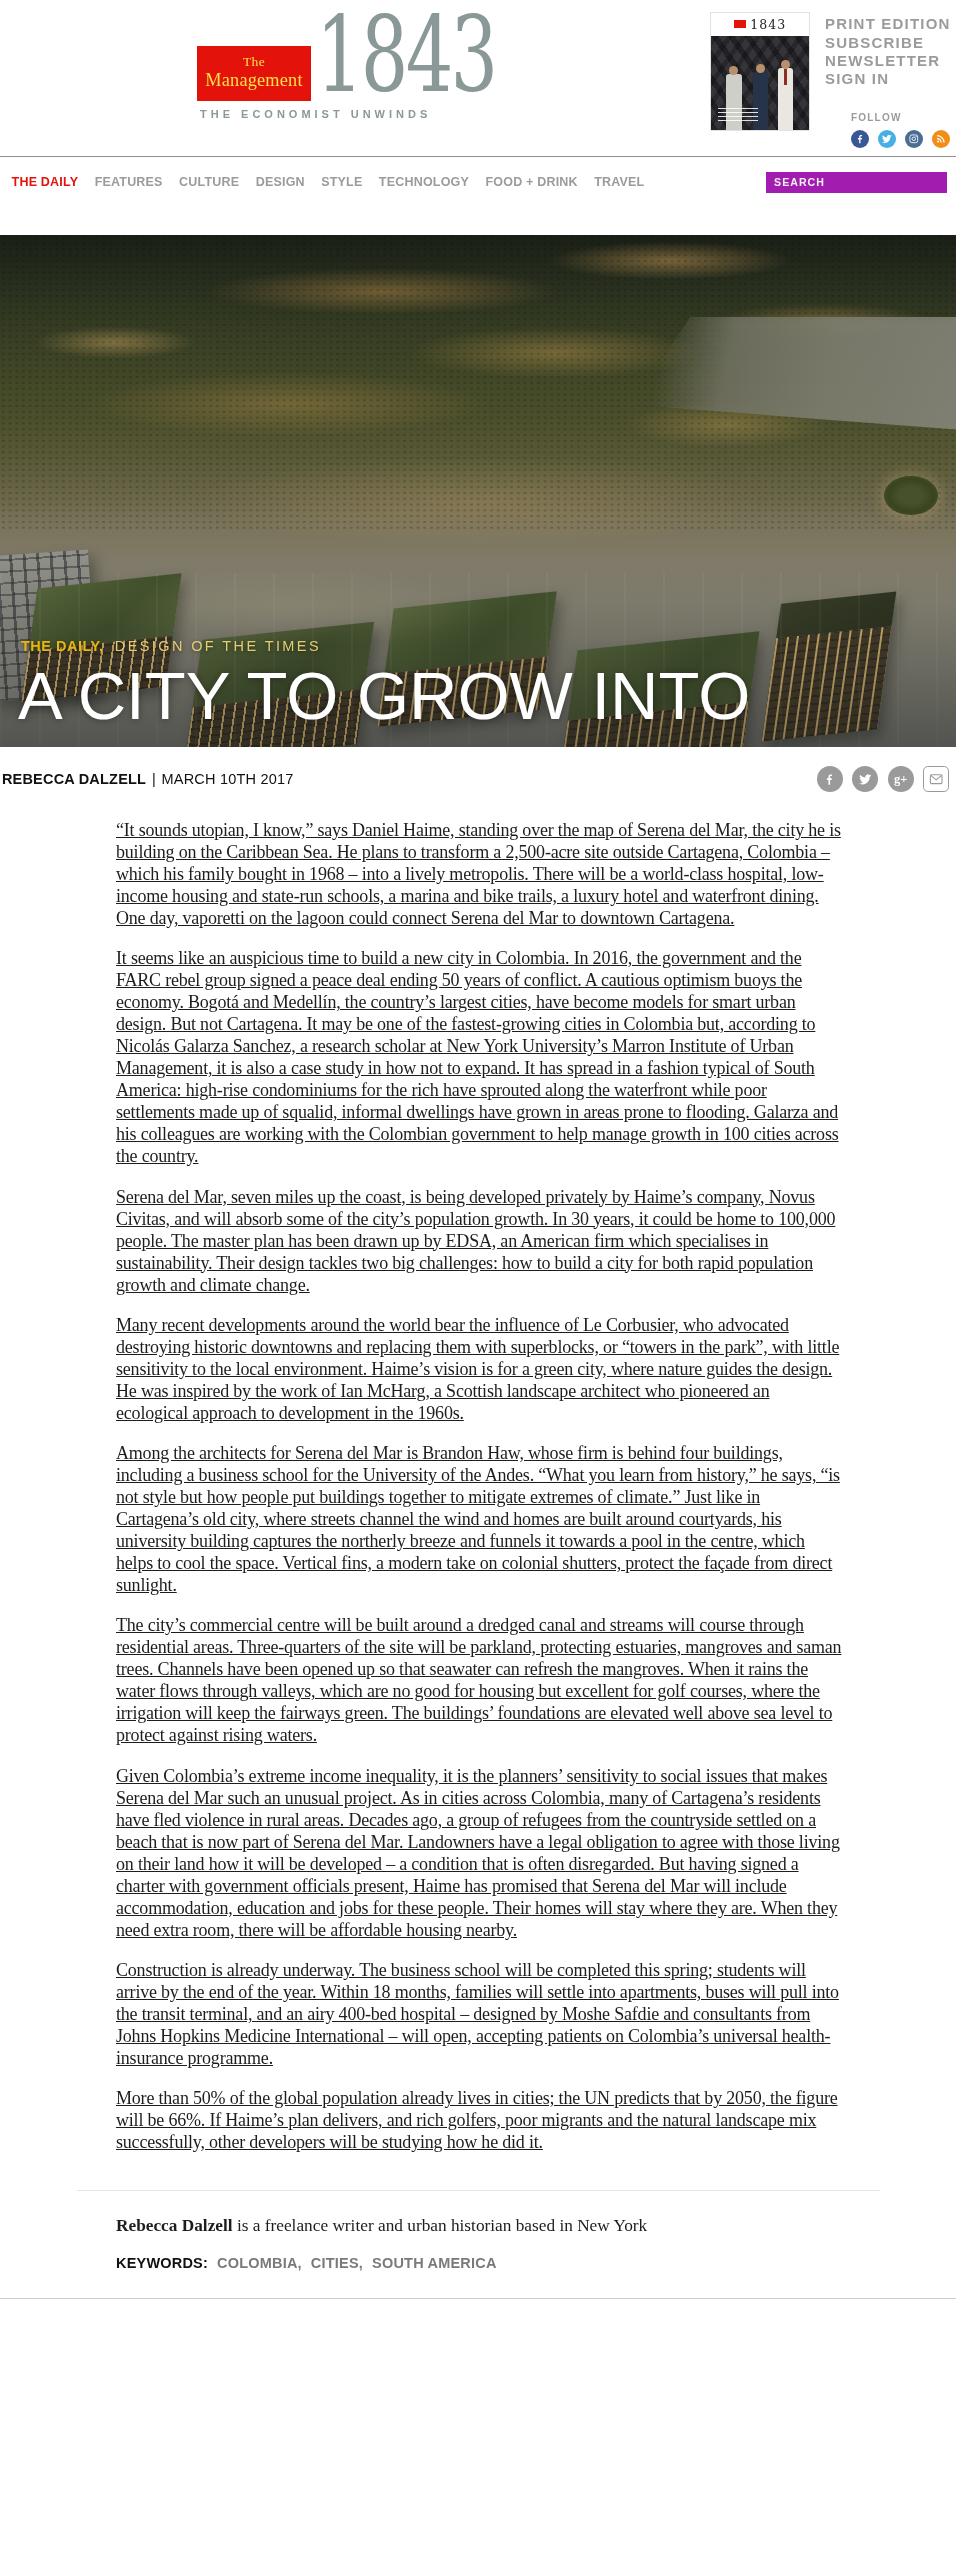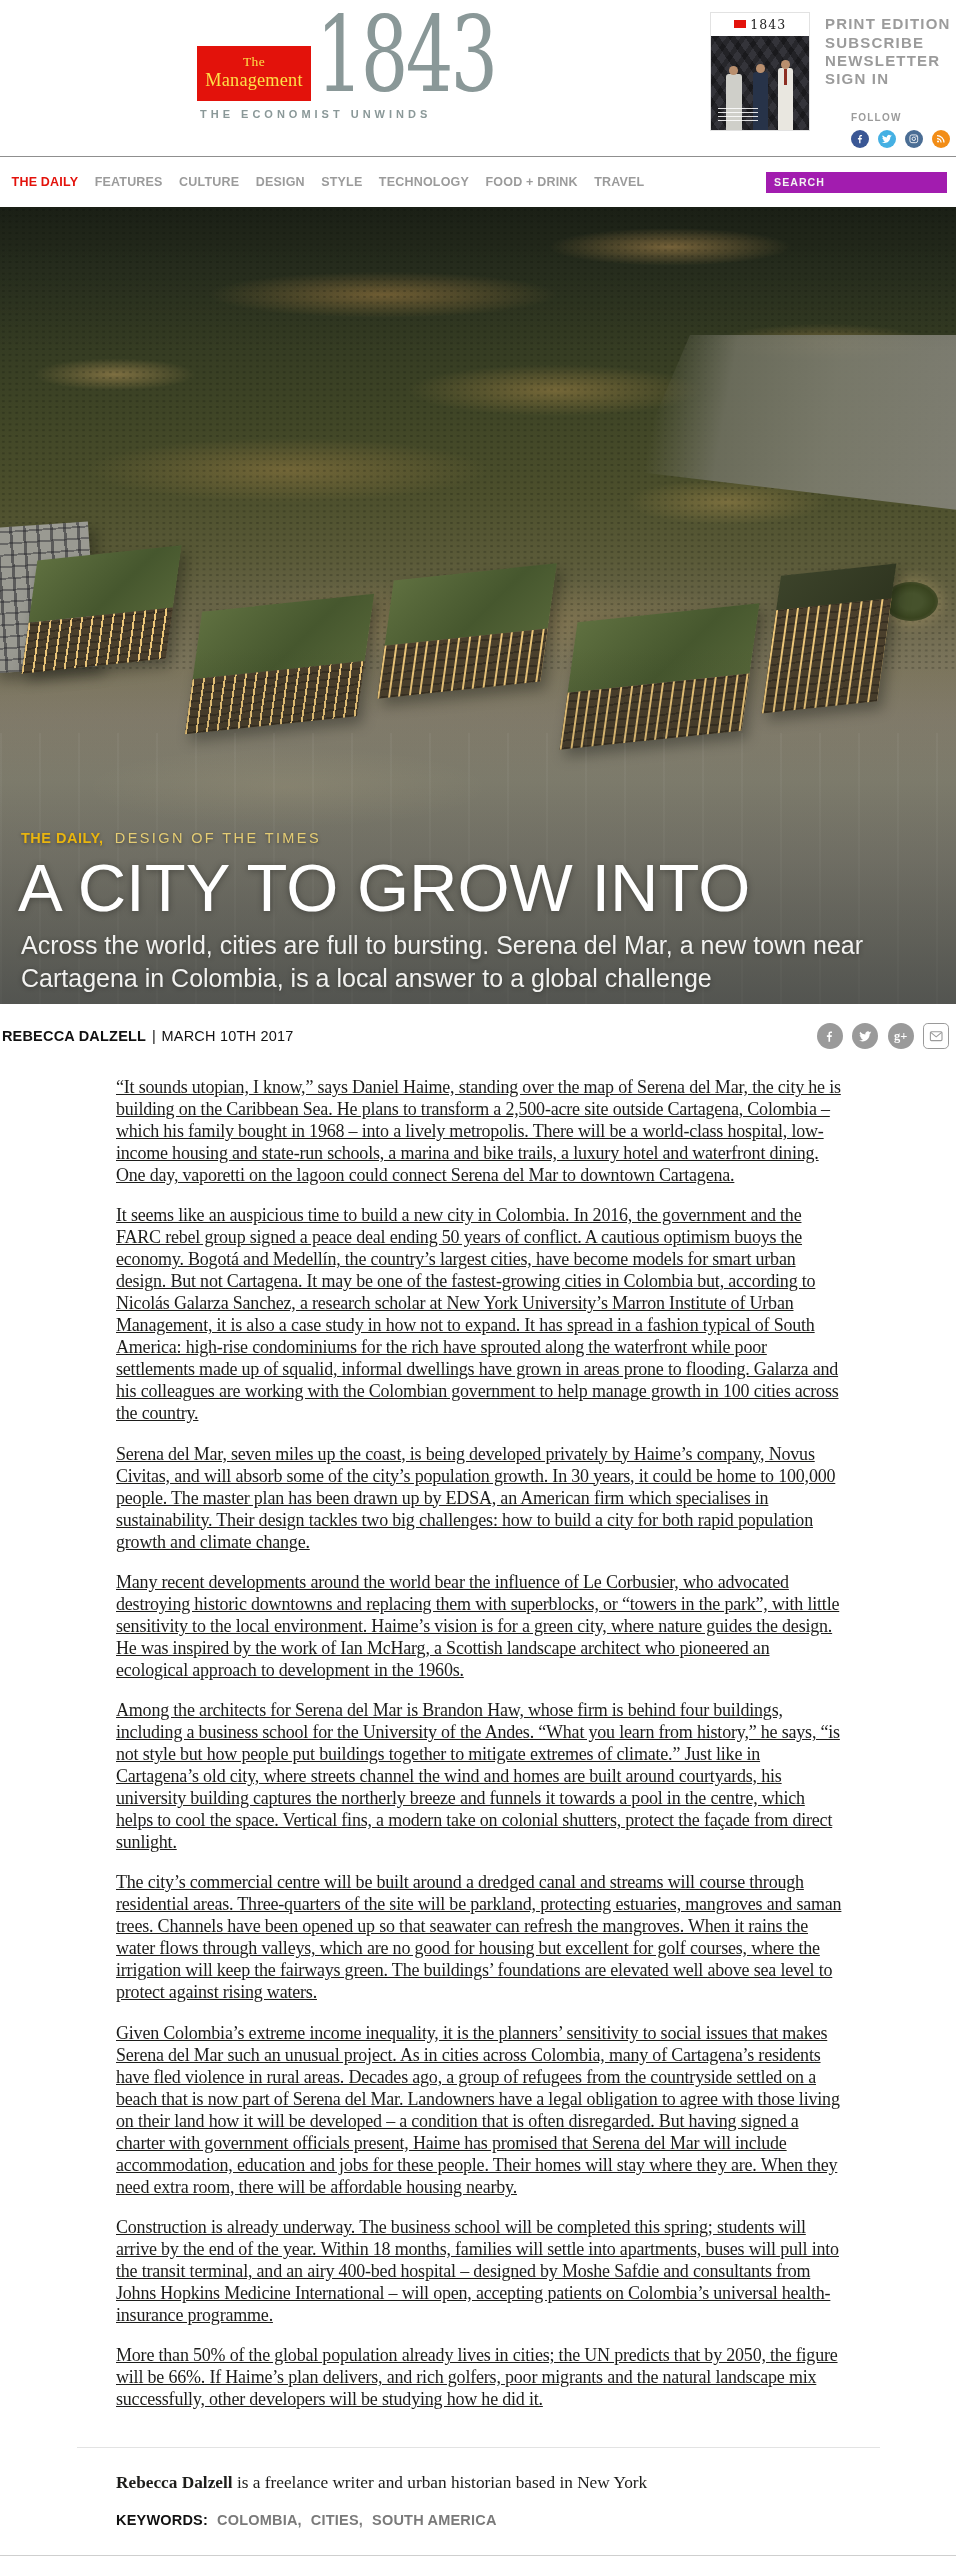--- a/index.html
+++ b/index.html
@@ -52,24 +52,24 @@
   .main-nav { display:flex; align-items:center; border-top:1.9px solid #8f8f8f; padding:14.5px 9.6px 14.5px 11.6px; }
   .nav-item { font-size:12.5px; font-weight:700; letter-spacing:0.2px; color:#9b9b9b;
               margin-right:16.4px; text-decoration:none; white-space:nowrap; cursor:pointer; }
   .nav-item.active { color:#e3120b; }
   .search-input { margin-left:auto; width:181px; height:21px; background:#a21caf; border:none;
                   color:#fff; font-family:"Liberation Sans", sans-serif; font-size:10.6px; font-weight:700;
                   letter-spacing:1px; padding:0 7.7px; }
   .search-input::placeholder { color:#f2f2f2; opacity:1; font-weight:700; letter-spacing:1px; }
 
   
-  .hero { position:relative; height:797px; overflow:hidden;
+  .hero { position:relative; height:512px; overflow:hidden;
     background:linear-gradient(180deg,
       #20261a 0%, #2a3120 8%, #333a22 16%, #3f4526 26%, #4c4f2c 36%, #5a5a38 44%,
-      #6d684c 52%, #7f785f 58%, #8b8472 64%, #93907e 72%, #928f82 82%, #8b8a80 92%, #858680 100%); }
+      #6d684c 52%, #7f785f 58%, #8b8472 64%, #93907e 72%, #928f82 82%, #8b8a80 92%, #858680 100%);margin-top:28px; }
   .hero-lights { position:absolute; inset:0;
     background-image:
       radial-gradient(ellipse 173px 27px at 70% 5%, rgba(255,196,110,.45), transparent 70%),
       radial-gradient(ellipse 250px 33px at 40% 11%, rgba(255,186,96,.35), transparent 70%),
       radial-gradient(ellipse 116px 23px at 12% 21%, rgba(255,200,120,.35), transparent 70%),
       radial-gradient(ellipse 212px 37px at 58% 23%, rgba(250,190,100,.30), transparent 70%),
       radial-gradient(ellipse 154px 27px at 86% 17%, rgba(255,196,110,.30), transparent 70%),
       radial-gradient(ellipse 289px 46px at 30% 33%, rgba(240,180,95,.25), transparent 70%),
       radial-gradient(ellipse 145px 33px at 76% 37%, rgba(255,200,110,.25), transparent 70%),
       radial-gradient(ellipse 405px 64px at 50% 52%, rgba(235,185,110,.18), transparent 70%); }
@@ -249,21 +249,20 @@
       </div>
     <div class="hero-reflections"></div>
     <div class="hero-vignette"></div>
 
     <div class="hero-overlay">
       <div class="hero-category">
         <span class="cat-primary">THE DAILY,</span>
         <span class="cat-secondary">DESIGN OF THE TIMES</span>
       </div>
       <h1 class="hero-title">A CITY TO GROW INTO</h1>
-      <div class="hero-sub">Across the world, cities are full to bursting. Serena del Mar, a new town near Cartagena in Colombia, is a local answer to a global challenge</div>
     </div>
   </section>
 
   <div class="byline-row">
     <span class="byline-author">REBECCA DALZELL</span>
     <span class="byline-sep">|</span>
     <span class="byline-date">MARCH 10TH 2017</span>
     <div class="share-row">
       <span class="share">
         <svg viewBox="0 0 24 24">

